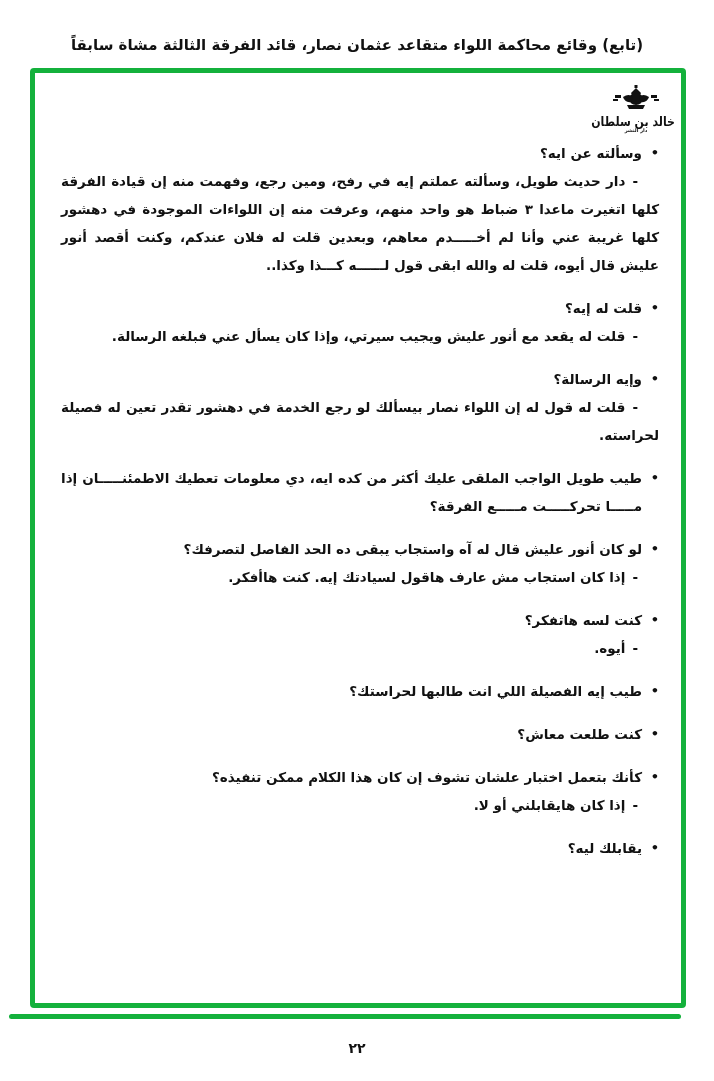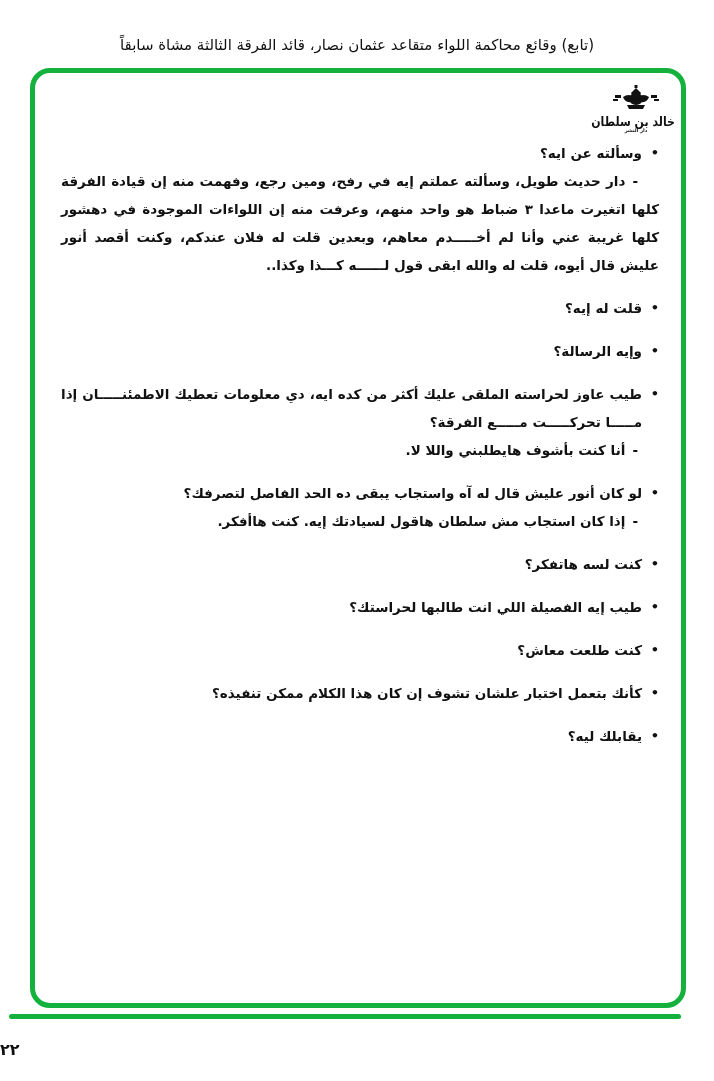--- a/index.html
+++ b/index.html
@@ -13,31 +13,31 @@
     font-family:"DejaVu Sans", sans-serif;
     direction:rtl;
     position:relative;
     color:var(--ink);
     overflow:hidden;
   }
   .header{
     position:absolute;
     top:36px;left:0;right:0;
     text-align:center;
-    font-weight:normal;
+    font-weight:bold;
     font-size:15px;
     letter-spacing:0;
   }
   .frame{
     position:absolute;
     top:68px;left:30px;
     width:656px;height:940px;
     box-sizing:border-box;
     border:5px solid var(--green);
-    border-radius:20px;
+    border-radius:4px;
     background:#ffffff;
   }
   .frame-underline{
     position:absolute;
     top:1014px;left:9px;
     width:672px;height:5px;
     background:var(--green);
     border-radius:3px;
   }
   .logo{
@@ -84,23 +84,23 @@
     display:block;
     text-indent:21px;
     margin-top:0;
   }
   .answer .marker{
     padding-left:7px;
   }
   .page-number{
     position:absolute;
     top:1040px;left:0;right:0;
-    text-align:left;
-    font-weight:bold;
-    font-size:16px;
+    text-align:center;
+    font-weight:bold;
+    font-size:14px;
   }
 </style>
 </head>
 <body>
 
 <div class="page">
 
   <div class="header">(تابع) وقائع محاكمة اللواء متقاعد عثمان نصار، قائد الفرقة الثالثة مشاة سابقاً</div>
 
   <div class="frame">
@@ -132,68 +132,77 @@
 
   <div class="qa-item answer">
     <span class="marker">-</span><span class="qa-text">دار حديث طويل، وسألته عملتم إيه في رفح، ومين رجع، وفهمت منه إن قيادة الفرقة كلها اتغيرت ماعدا ٣ ضباط هو واحد منهم، وعرفت منه إن اللواءات الموجودة في دهشور كلها غريبة عني وأنا لم أخـــــدم معاهم، وبعدين قلت له فلان عندكم، وكنت أقصد أنور عليش قال أيوه، قلت له والله ابقى قول لــــــه كـــذا وكذا..</span>
   </div>
 
   <div class="qa-item question">
     <span class="marker">•</span>
           <span class="qa-text">قلت له إيه؟</span>
   </div>
 
+  <div class="qa-item answer">
+    <span class="marker">-</span><span class="qa-text">قلت له يقعد مع أنور عليش ويجيب سيرتي، وإذا كان يسأل عني فبلغه الرسالة.</span>
+  </div>
 
   <div class="qa-item question">
     <span class="marker">•</span>
           <span class="qa-text">وإيه الرسالة؟</span>
   </div>
 
-
-  <div class="qa-item question">
-    <span class="marker">•</span>
-          <span class="qa-text">طيب عاوز لحراسته الملقى عليك أكثر من كده ايه، دي معلومات تعطيك الاطمئنـــــان إذا مـــــا تحركـــــت مـــــع الفرقة؟</span>
-  </div>
-
-  <div class="qa-item answer">
-    <span class="marker">-</span><span class="qa-text">أنا كنت بأشوف هايطلبني واللا لا.</span>
-  </div>
+  <div class="qa-item answer">
+    <span class="marker">-</span><span class="qa-text">قلت له قول له إن اللواء نصار بيسألك لو رجع الخدمة في دهشور تقدر تعين له فصيلة لحراسته.</span>
+  </div>
+
+  <div class="qa-item question">
+    <span class="marker">•</span>
+          <span class="qa-text">طيب طويل الواجب الملقى عليك أكثر من كده ايه، دي معلومات تعطيك الاطمئنـــــان إذا مـــــا تحركـــــت مـــــع الفرقة؟</span>
+  </div>
+
 
   <div class="qa-item question">
     <span class="marker">•</span>
           <span class="qa-text">لو كان أنور عليش قال له آه واستجاب يبقى ده الحد الفاصل لتصرفك؟</span>
   </div>
 
   <div class="qa-item answer">
-    <span class="marker">-</span><span class="qa-text">إذا كان استجاب مش سلطان هاقول لسيادتك إيه. كنت هاأفكر.</span>
+    <span class="marker">-</span><span class="qa-text">إذا كان استجاب مش عارف هاقول لسيادتك إيه. كنت هاأفكر.</span>
   </div>
 
   <div class="qa-item question">
     <span class="marker">•</span>
           <span class="qa-text">كنت لسه هاتفكر؟</span>
   </div>
 
+  <div class="qa-item answer">
+    <span class="marker">-</span><span class="qa-text">أيوه.</span>
+  </div>
 
   <div class="qa-item question">
     <span class="marker">•</span>
           <span class="qa-text">طيب إيه الفصيلة اللي انت طالبها لحراستك؟</span>
   </div>
 
 
   <div class="qa-item question">
     <span class="marker">•</span>
           <span class="qa-text">كنت طلعت معاش؟</span>
   </div>
 
 
   <div class="qa-item question">
     <span class="marker">•</span>
           <span class="qa-text">كأنك بتعمل اختبار علشان تشوف إن كان هذا الكلام ممكن تنفيذه؟</span>
   </div>
 
+  <div class="qa-item answer">
+    <span class="marker">-</span><span class="qa-text">إذا كان هايقابلني أو لا.</span>
+  </div>
 
   <div class="qa-item question">
     <span class="marker">•</span>
           <span class="qa-text">يقابلك ليه؟</span>
   </div>
 
 </div>
 
   </div>
 

